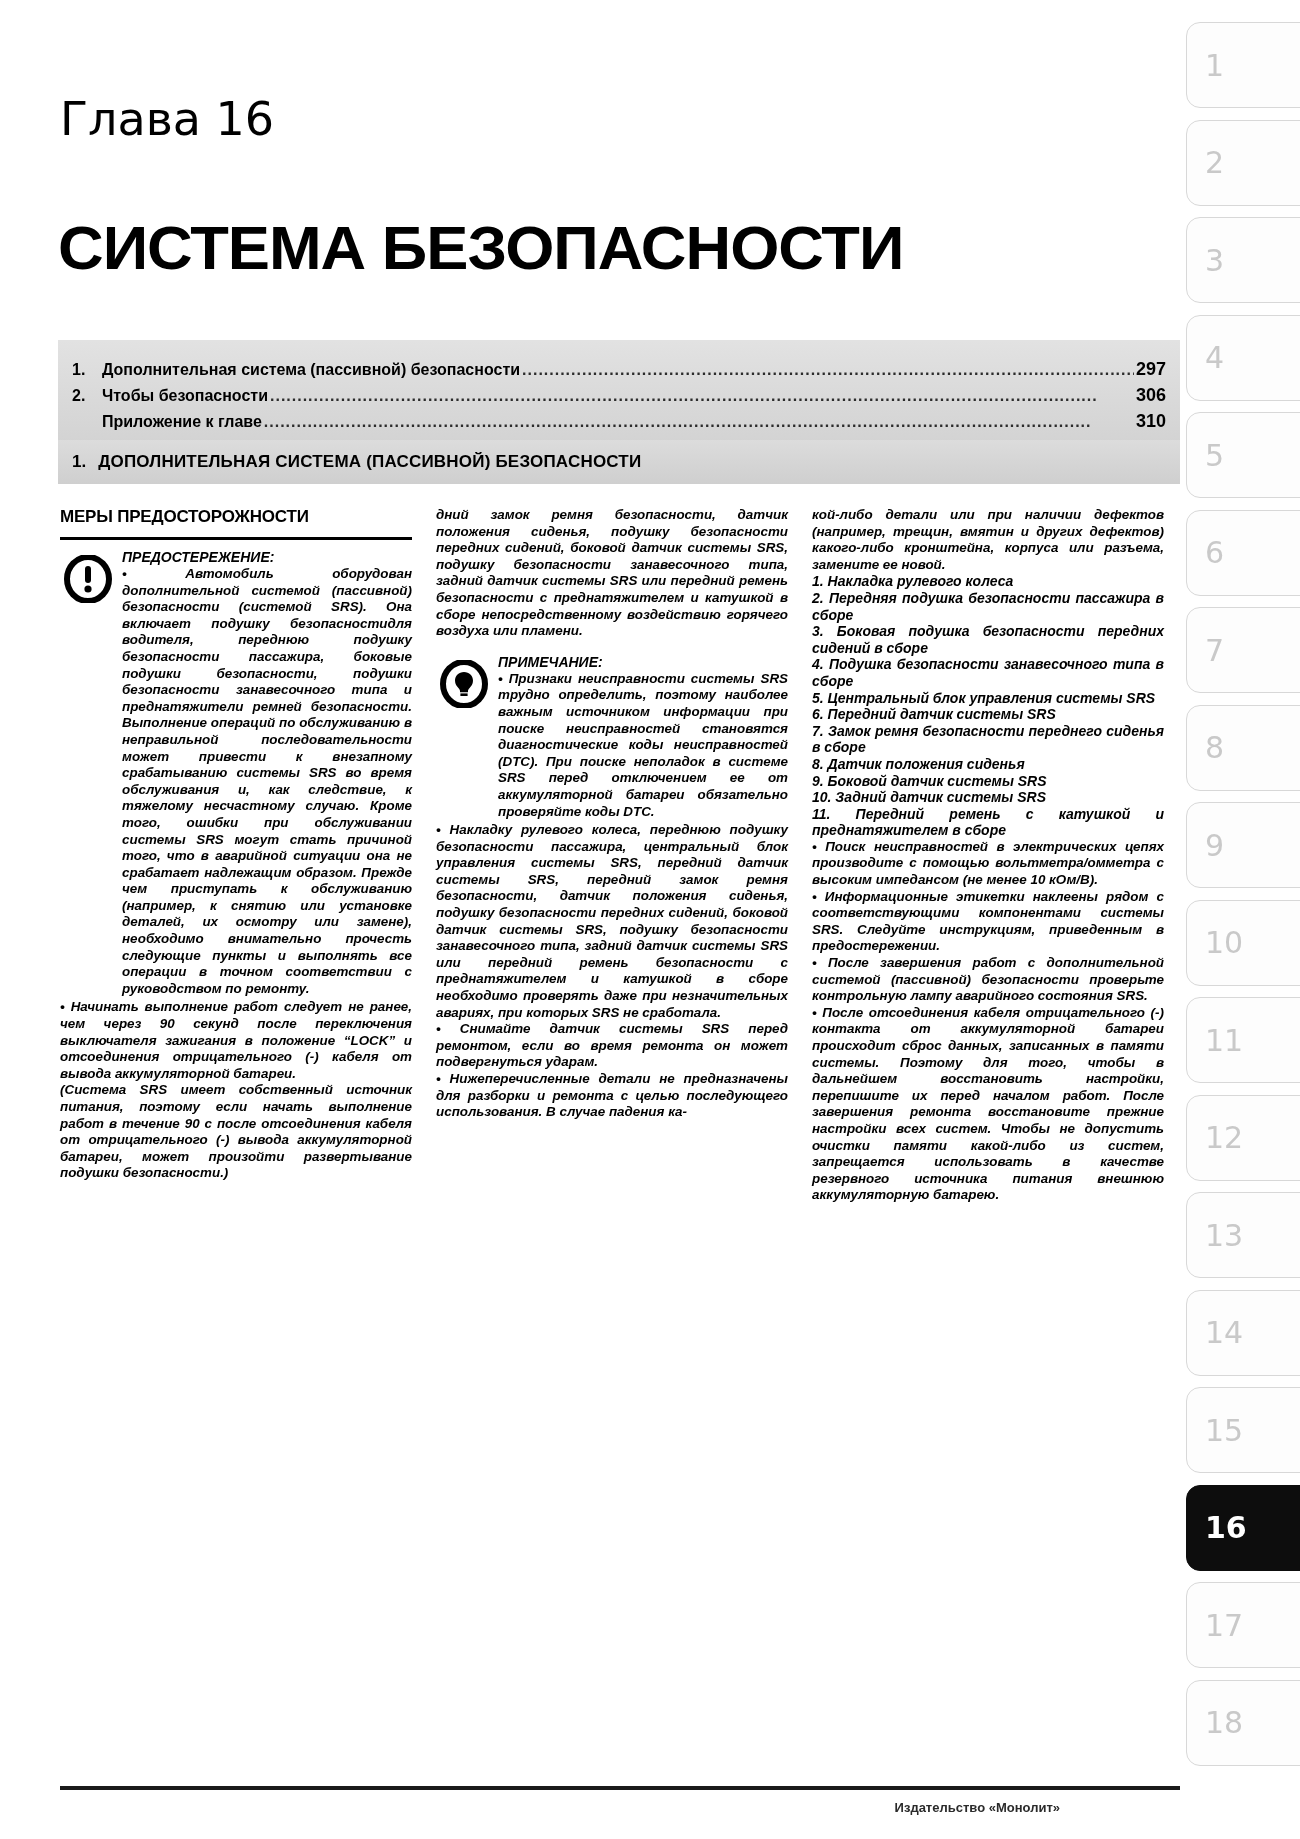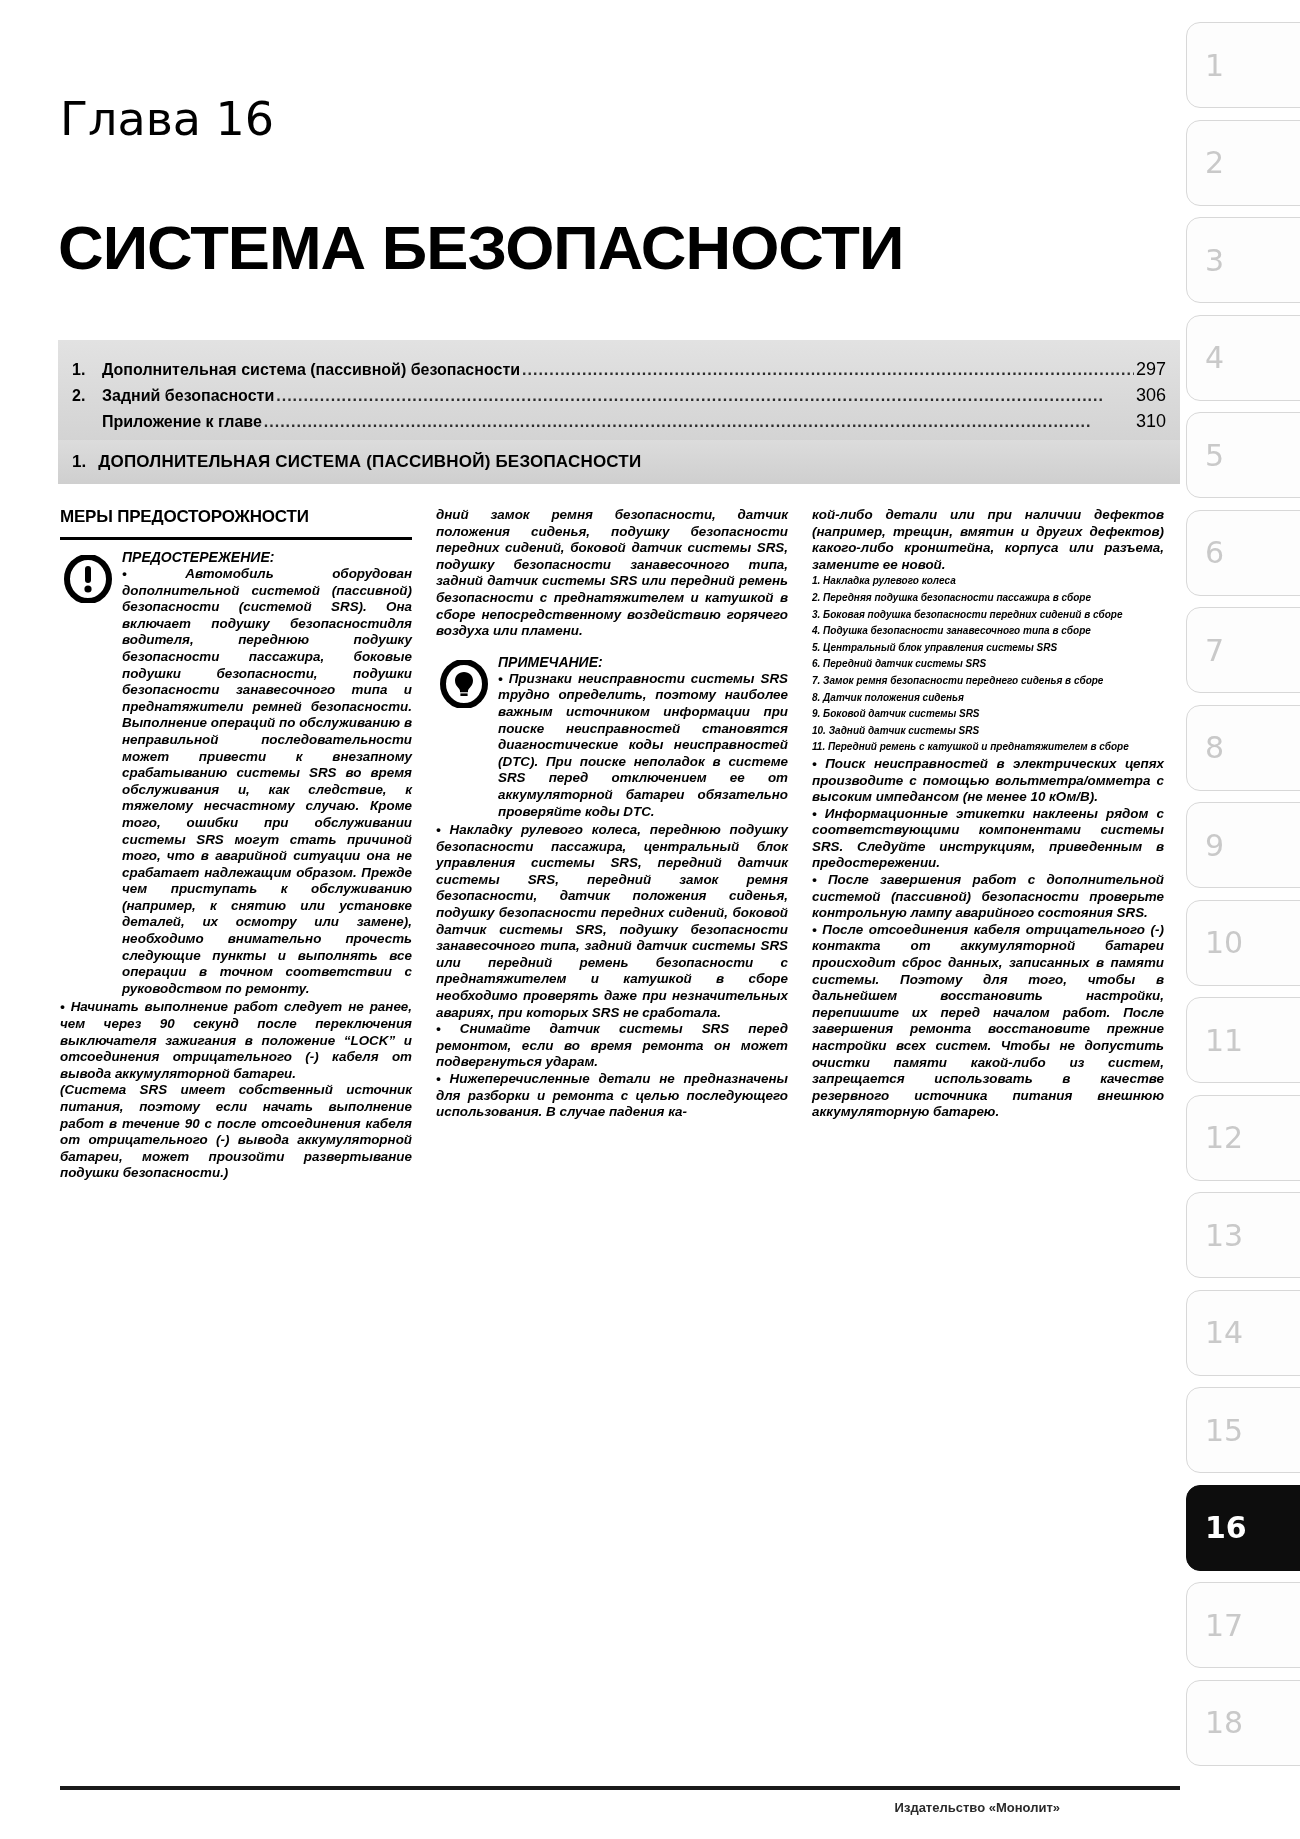--- a/index.html
+++ b/index.html
@@ -39,21 +39,21 @@
     font-size:16px;font-weight:700;line-height:1.45;
     white-space:nowrap;
   }
   .toc-num{width:30px;flex:0 0 30px;}
   .toc-label{flex:0 0 auto;}
   .toc-dots{
     flex:1 1 auto;overflow:hidden;margin:0 2px;
     font-weight:700;letter-spacing:1px;color:#2b2b2b;
     white-space:nowrap;
   }
-  .toc-page{flex:0 0 auto;font-weight:400;font-size:18px;}
+  .toc-page{flex:0 0 auto;font-weight:700;font-size:18px;}
 
   
   .section-bar{
     position:absolute;left:58px;top:440px;width:1122px;height:44px;
     background:linear-gradient(180deg,#dcdcdc 0%,#d4d4d4 60%,#cfcfcf 100%);
     display:flex;align-items:center;box-sizing:border-box;padding-left:14px;
   }
   .section-bar .s-num{font-size:17px;font-weight:700;margin-right:12px;}
   .section-bar .s-title{font-size:17px;font-weight:700;letter-spacing:.2px;}
 
@@ -81,21 +81,21 @@
 
   
   .callout{position:relative;padding-left:62px;min-height:46px;margin-bottom:2px;}
   .callout .cicon{
     position:absolute;left:4px;top:6px;width:48px;height:48px;
   }
   .callout .ctitle{
     font-size:14px;font-weight:700;font-style:italic;margin-bottom:1px;
   }
   .callout .para{text-align:justify;}
-  .numitem{font-size:10px;line-height:16.6px;font-weight:700;font-style:italic;text-align:justify;}
+  .numitem{font-size:14px;line-height:16.6px;font-weight:700;font-style:italic;text-align:justify;}
 
   
   .footer-rule{
     position:absolute;left:60px;top:1786px;width:1120px;height:4px;background:#1a1a1a;
   }
   .footer-text{
     position:absolute;right:120px;top:1800px;
     font-size:13px;font-weight:700;color:#2b2b2b;
   }
 
@@ -127,21 +127,21 @@
 
   <div class="toc">
     <div class="toc-row">
       <span class="toc-num">1.</span>
       <span class="toc-label">Дополнительная система (пассивной) безопасности</span>
       <span class="toc-dots">........................................................................................................................................................</span>
       <span class="toc-page">297</span>
     </div>
     <div class="toc-row">
       <span class="toc-num">2.</span>
-      <span class="toc-label">Задний безопасности</span>
+      <span class="toc-label">Чтобы безопасности</span>
       <span class="toc-dots">........................................................................................................................................................</span>
       <span class="toc-page">306</span>
     </div>
     <div class="toc-row">
       <span class="toc-num"></span>
       <span class="toc-label">Приложение к главе </span>
       <span class="toc-dots">........................................................................................................................................................</span>
       <span class="toc-page">310</span>
     </div>
   </div>

